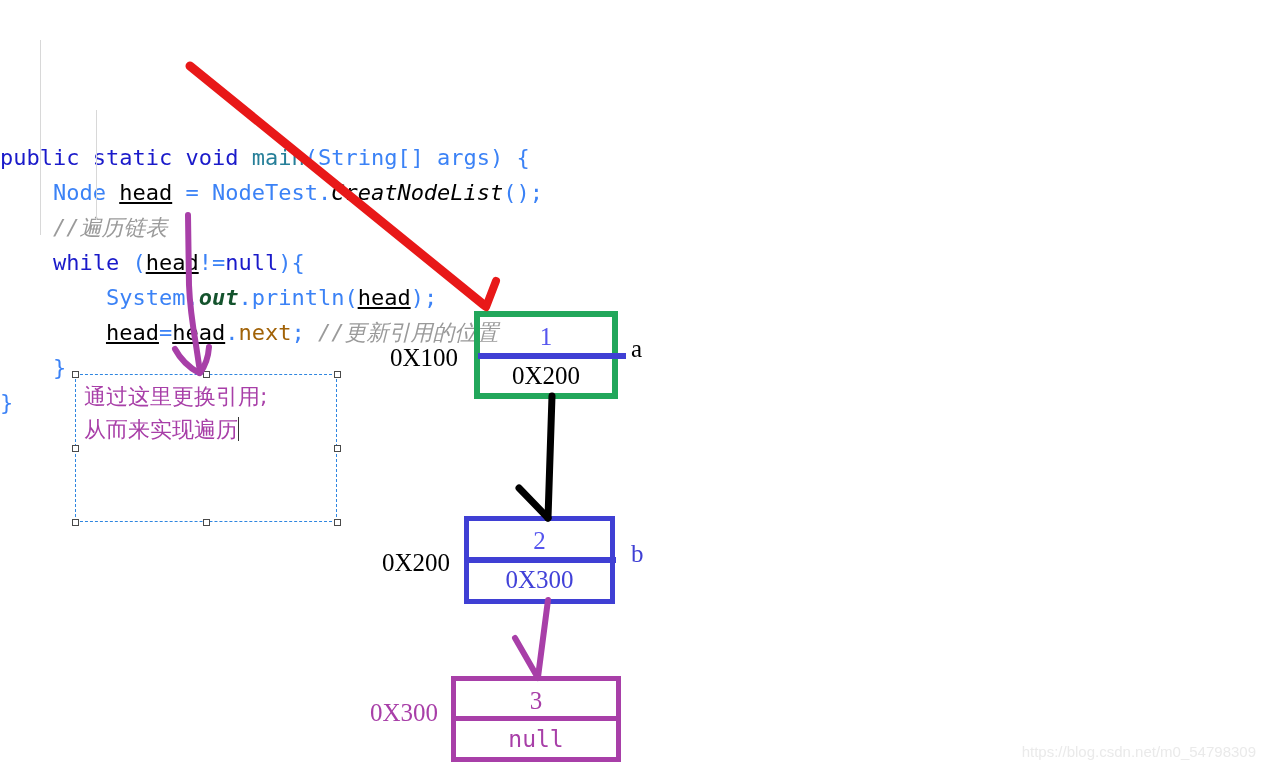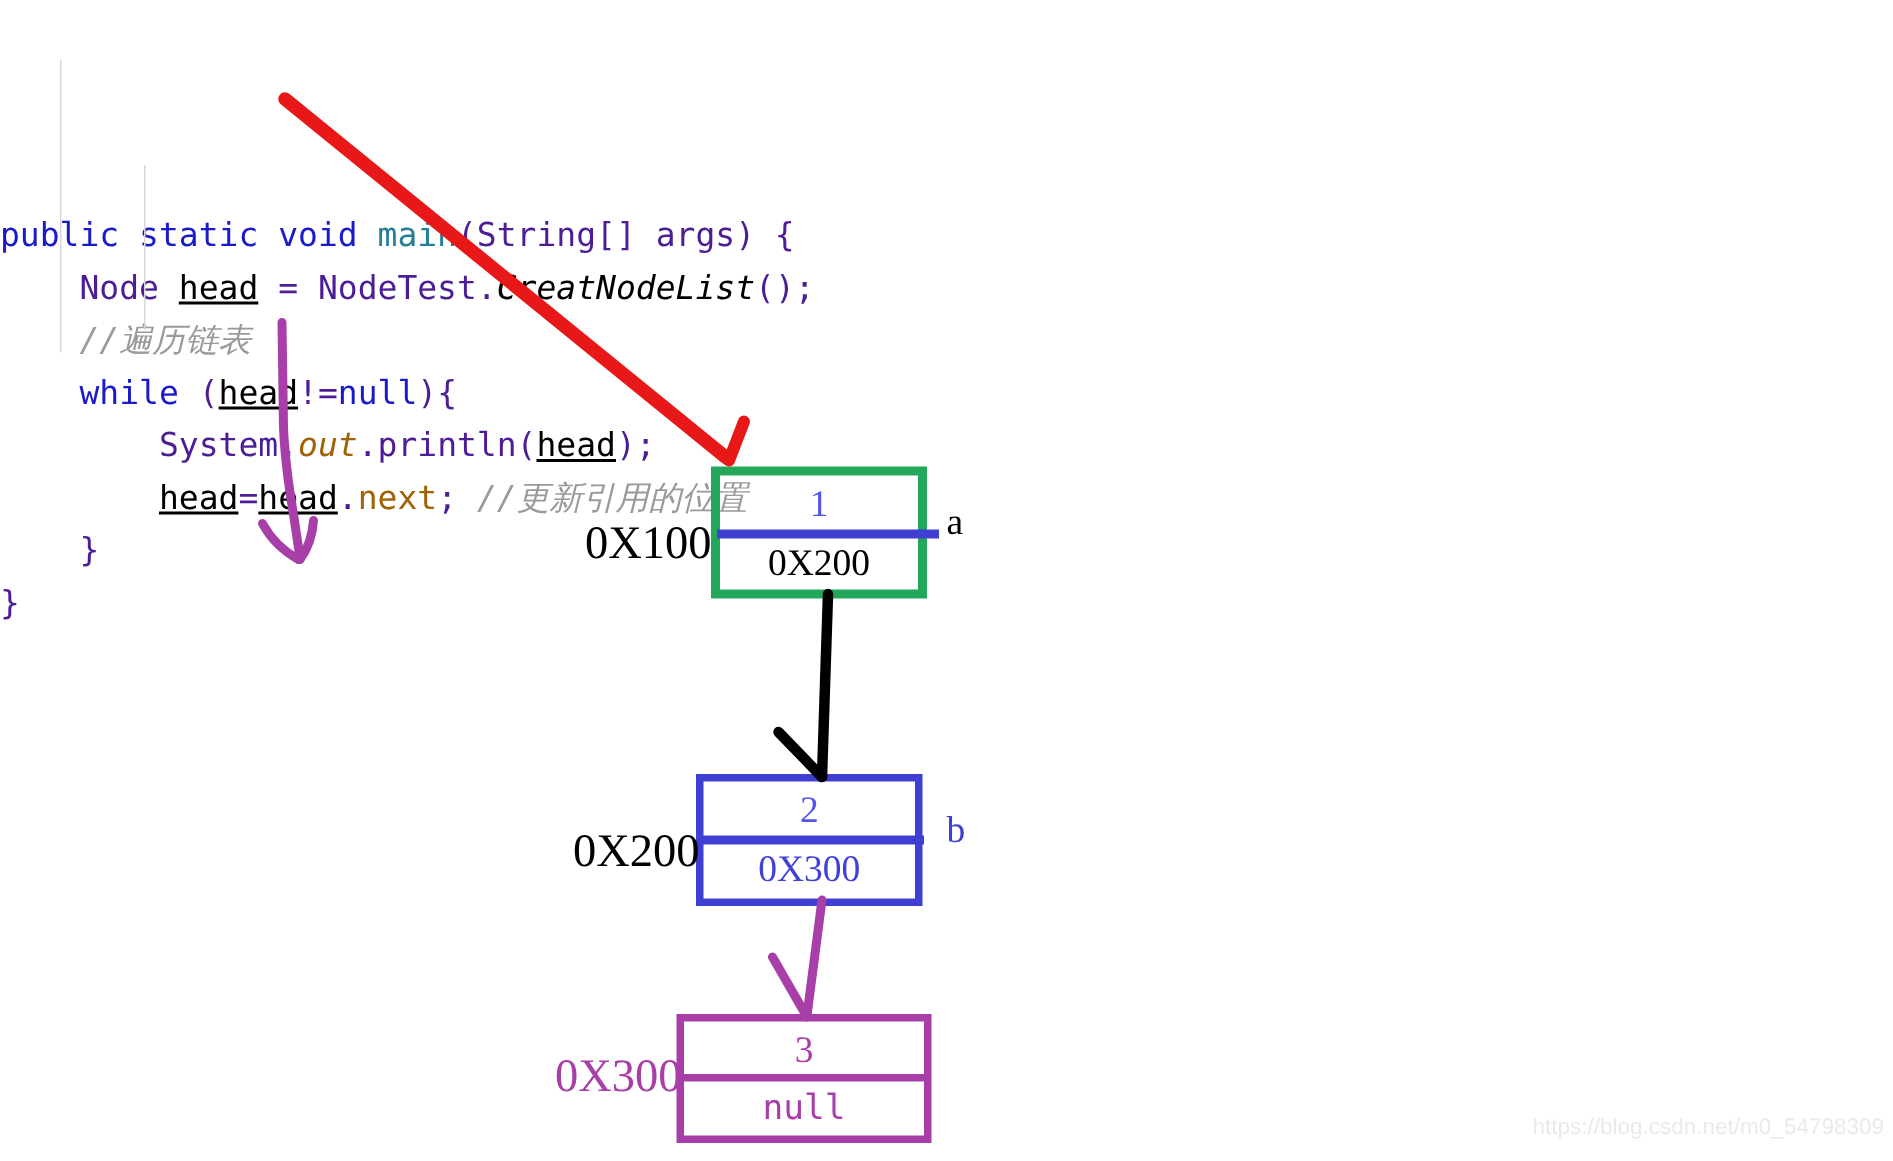--- a/index.html
+++ b/index.html
@@ -32,24 +32,24 @@
     color: #000000;
   }
   .code-line {
     height: 35px;
     white-space: pre;
   }
   .kw      { color: #1a1aca; }
   .method  { color: #267f99; }
   .ident   { color: #000000; text-decoration: underline; }
   .ital    { color: #000000; font-style: italic; }
-  .field   { color: #a16207; font-style: italic; }
+  .field   { color: #14532d; font-style: italic; font-weight: bold; }
   .prop    { color: #a16207; }
   .cmt     { color: #9a9a9a; font-style: italic; text-align: center; }
-  .plain   { color: #4c1d95; }
+  .plain   { color: #3b82f6; }
 
   .indent-guide {
     position: absolute;
     width: 1px;
     background: #d8d8d8;
   }
 
   
   #textbox {
     position: absolute;
@@ -99,21 +99,21 @@
     font-family: "Liberation Serif", "DejaVu Serif", serif;
     font-size: 25px;
   }
   .divider {
     position: absolute;
     height: 6px;
   }
   .addr-label {
     position: absolute;
     font-family: "Liberation Serif", "DejaVu Serif", serif;
-    font-size: 31px;
+    font-size: 25px;
     white-space: nowrap;
   }
   .var-label {
     position: absolute;
     font-family: "Liberation Serif", "DejaVu Serif", serif;
     font-size: 25px;
     white-space: nowrap;
   }
 
   
@@ -140,20 +140,32 @@
 <body>
 
 <div id="canvas">
 
   <div id="code-block">
     <div class="indent-guide" style="left:40px; top:40px; height:195px;"></div>
     <div class="indent-guide" style="left:96px; top:110px; height:110px;"></div>
     <div id="code-lines"><div class="code-line"><span class="kw">public </span><span class="kw">static </span><span class="kw">void </span><span class="method">main</span><span class="plain">(String[] args) {</span></div><div class="code-line"><span class="plain">    Node </span><span class="ident">head</span><span class="plain"> = NodeTest.</span><span class="ital">CreatNodeList</span><span class="plain">();</span></div><div class="code-line"><span class="cmt">    //遍历链表</span></div><div class="code-line"><span class="plain">    </span><span class="kw">while</span><span class="plain"> (</span><span class="ident">head</span><span class="plain">!=</span><span class="kw">null</span><span class="plain">){</span></div><div class="code-line"><span class="plain">        System.</span><span class="field">out</span><span class="plain">.println(</span><span class="ident">head</span><span class="plain">);</span></div><div class="code-line"><span class="plain">        </span><span class="ident">head</span><span class="plain">=</span><span class="ident">head</span><span class="plain">.</span><span class="prop">next</span><span class="plain">; </span><span class="cmt">//更新引用的位置</span></div><div class="code-line"><span class="plain">    }</span></div><div class="code-line"><span class="plain">}</span></div></div>
   </div>
 
+  <div id="textbox">
+    <div class="tb-text"><span>通过这里更换引用;</span><br><span>从而来实现遍历</span><span class="tb-caret"></span></div>
+
+    <div class="handle" style="left:-4px;  top:-4px;"></div>
+    <div class="handle" style="left:127px; top:-4px;"></div>
+    <div class="handle" style="left:258px; top:-4px;"></div>
+    <div class="handle" style="left:-4px;  top:70px;"></div>
+    <div class="handle" style="left:258px; top:70px;"></div>
+    <div class="handle" style="left:-4px;  top:144px;"></div>
+    <div class="handle" style="left:127px; top:144px;"></div>
+    <div class="handle" style="left:258px; top:144px;"></div>
+  </div>
 
   <div class="node" id="node-1-box" style="left:474px; top:311px; width:144px; height:88px; border:6px solid #22a75b;">
     <div class="cell" style="top:6px; color:#5555ee;">1</div>
     <div class="cell" style="top:45px; color:#000000;">0X200</div>
   </div>
   <div class="divider" style="left:478px; top:353px; width:148px; background:#3f3fd4;"></div>
   <div class="addr-label" style="left:390px; top:344px; color:#000000;">0X100</div>
   <div class="var-label" style="left:631px; top:335px; color:#000000;">a</div>
 
   <div class="node" id="node-2-box" style="left:464px; top:516px; width:151px; height:88px; border:5px solid #3f3fd4;">

